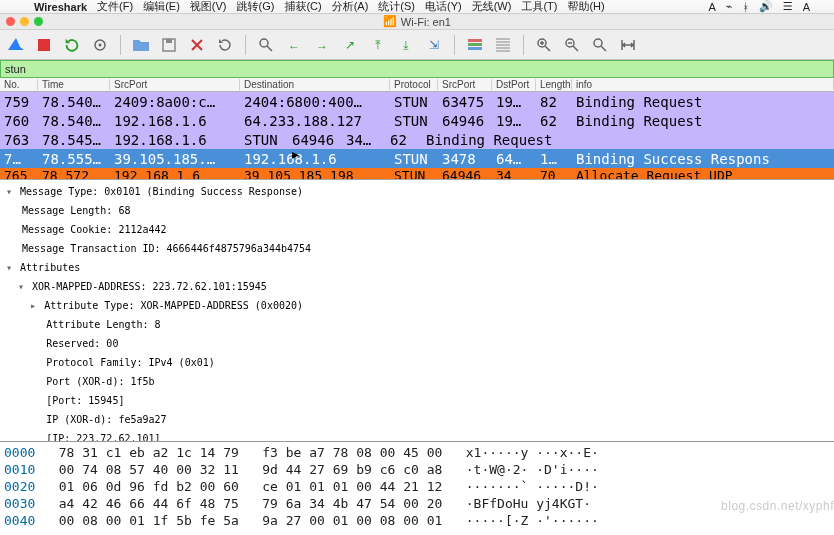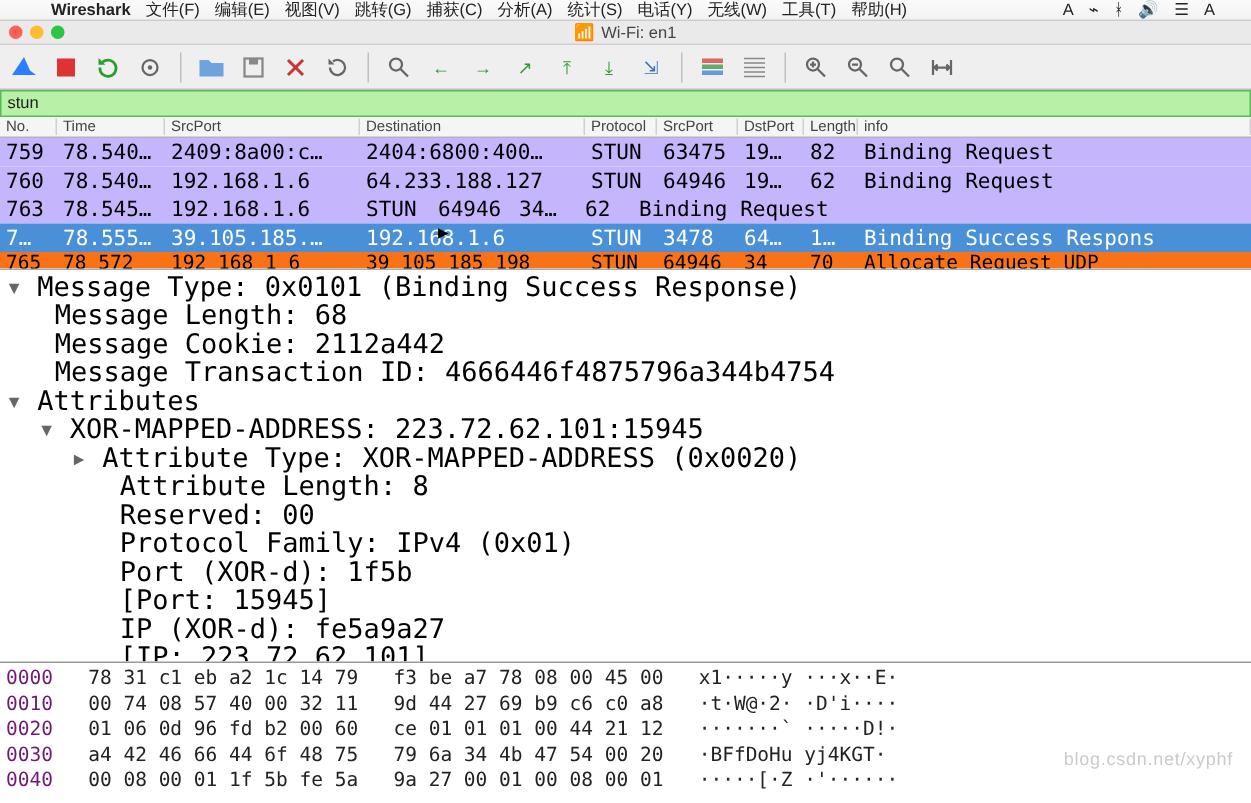--- a/index.html
+++ b/index.html
@@ -100,21 +100,21 @@
     align-items:center;
     white-space:nowrap;
   }
   .prow > div { padding:0 4px; overflow:hidden; }
   .prow.stun { background:#c4b5fd; }
   .prow.selected { background:#4a90d9; color:#fff; }
   .prow.partial { background:#f97316; height:11px; overflow:hidden; align-items:flex-start; font-size:13px;}
   
   .details {
     font-family: Menlo, Consolas, monospace;
-    font-size:18px;
+    font-size:10px;
     line-height:19px;
     padding:2px 4px;
     height:262px;
     overflow:hidden;
     border-top:1px solid #aaa;
     background:#fff;
   }
   .details .line { white-space:pre; }
   .tw { display:inline-block; width:10px; text-align:center; color:#666; cursor:default;}
   
@@ -122,31 +122,31 @@
     font-family: Menlo, Consolas, monospace;
     font-size:13px;
     line-height:17px;
     border-top:1px solid #999;
     background:#fff;
     padding:2px 4px;
     white-space:pre;
     position:relative;
     color:#222;
   }
-  .hexoff { color:#701a75; }
+  .hexoff { color:#0369a1; }
   .cursor {
     position:absolute;
     left:292px; top:146px;
     font-size:14px;
     color:#000;
     pointer-events:none;
   }
   .watermark {
     position:absolute;
-    right:12px; bottom:22px;
+    right:0; bottom:22px;
     font-size:12px;
     color:rgba(150,150,150,0.5);
     letter-spacing:0.5px;
   }
   svg { display:block; }
 </style>
 </head>
 <body>
 
 <div class="mac-menubar">

